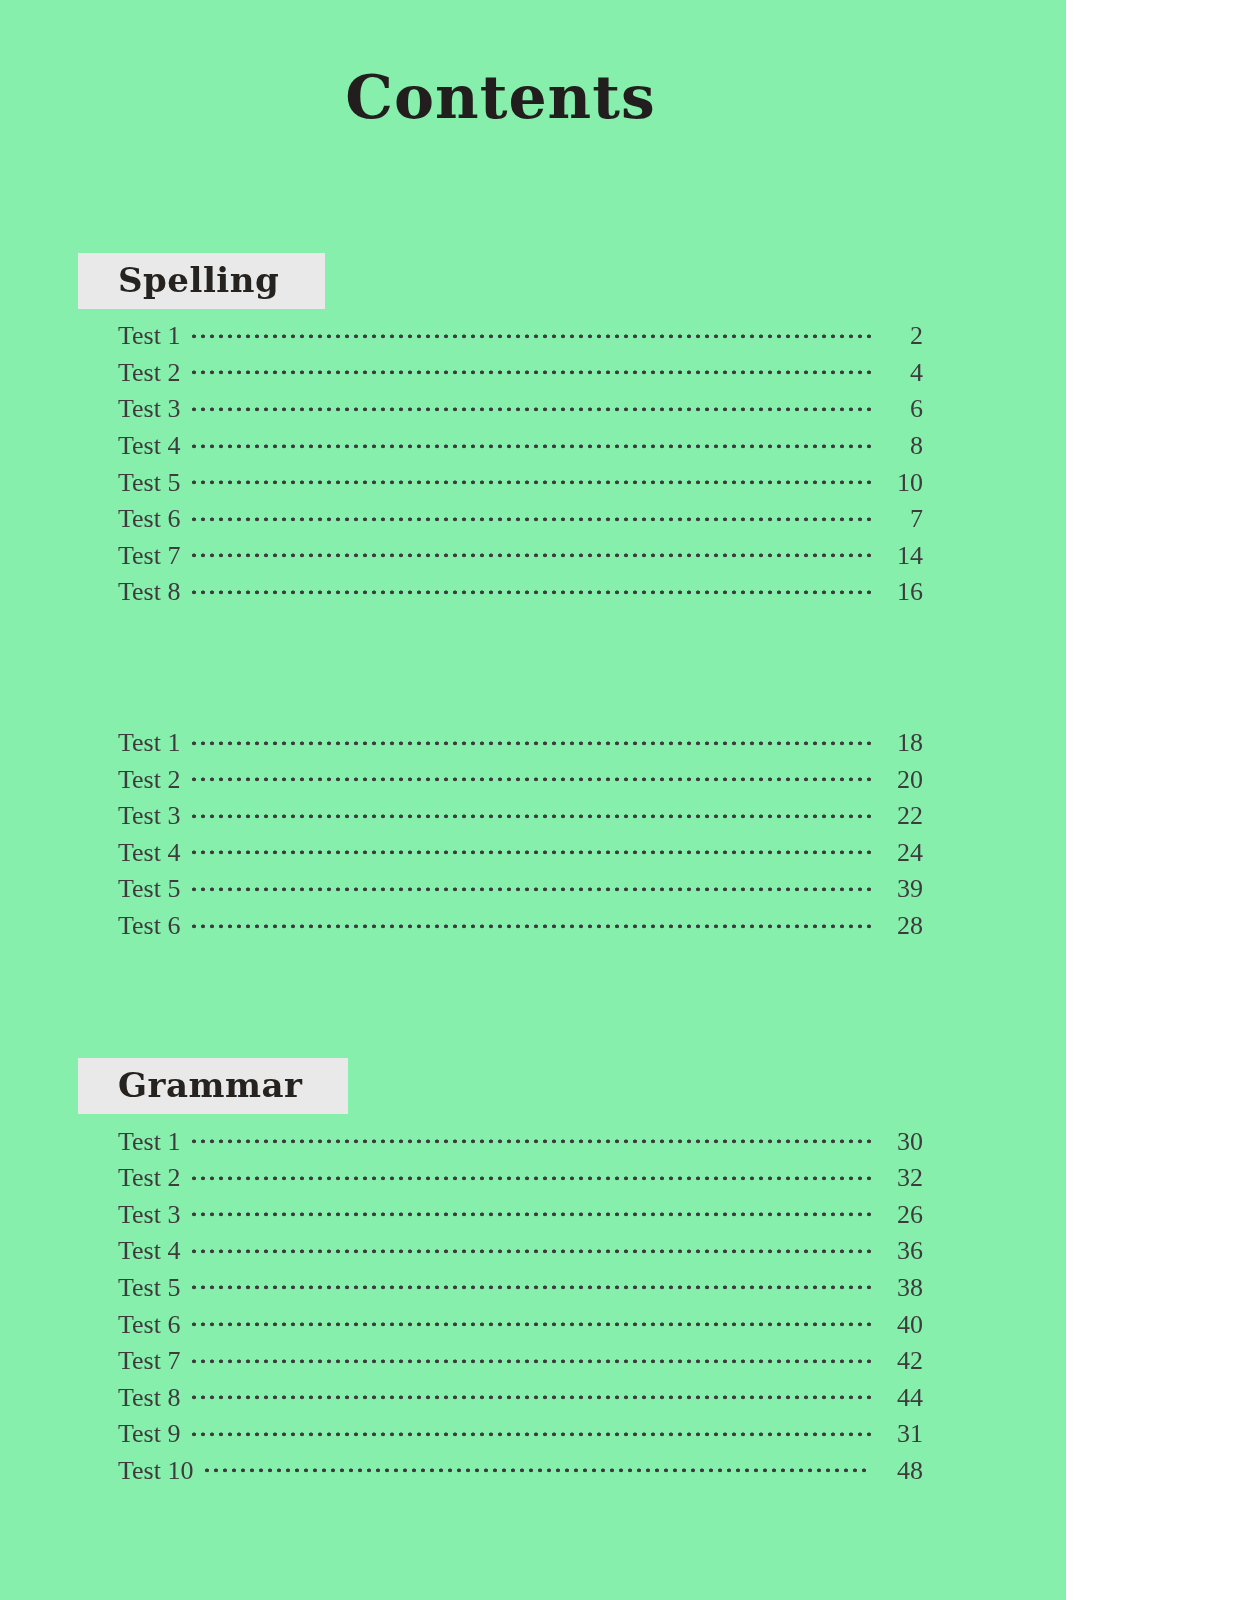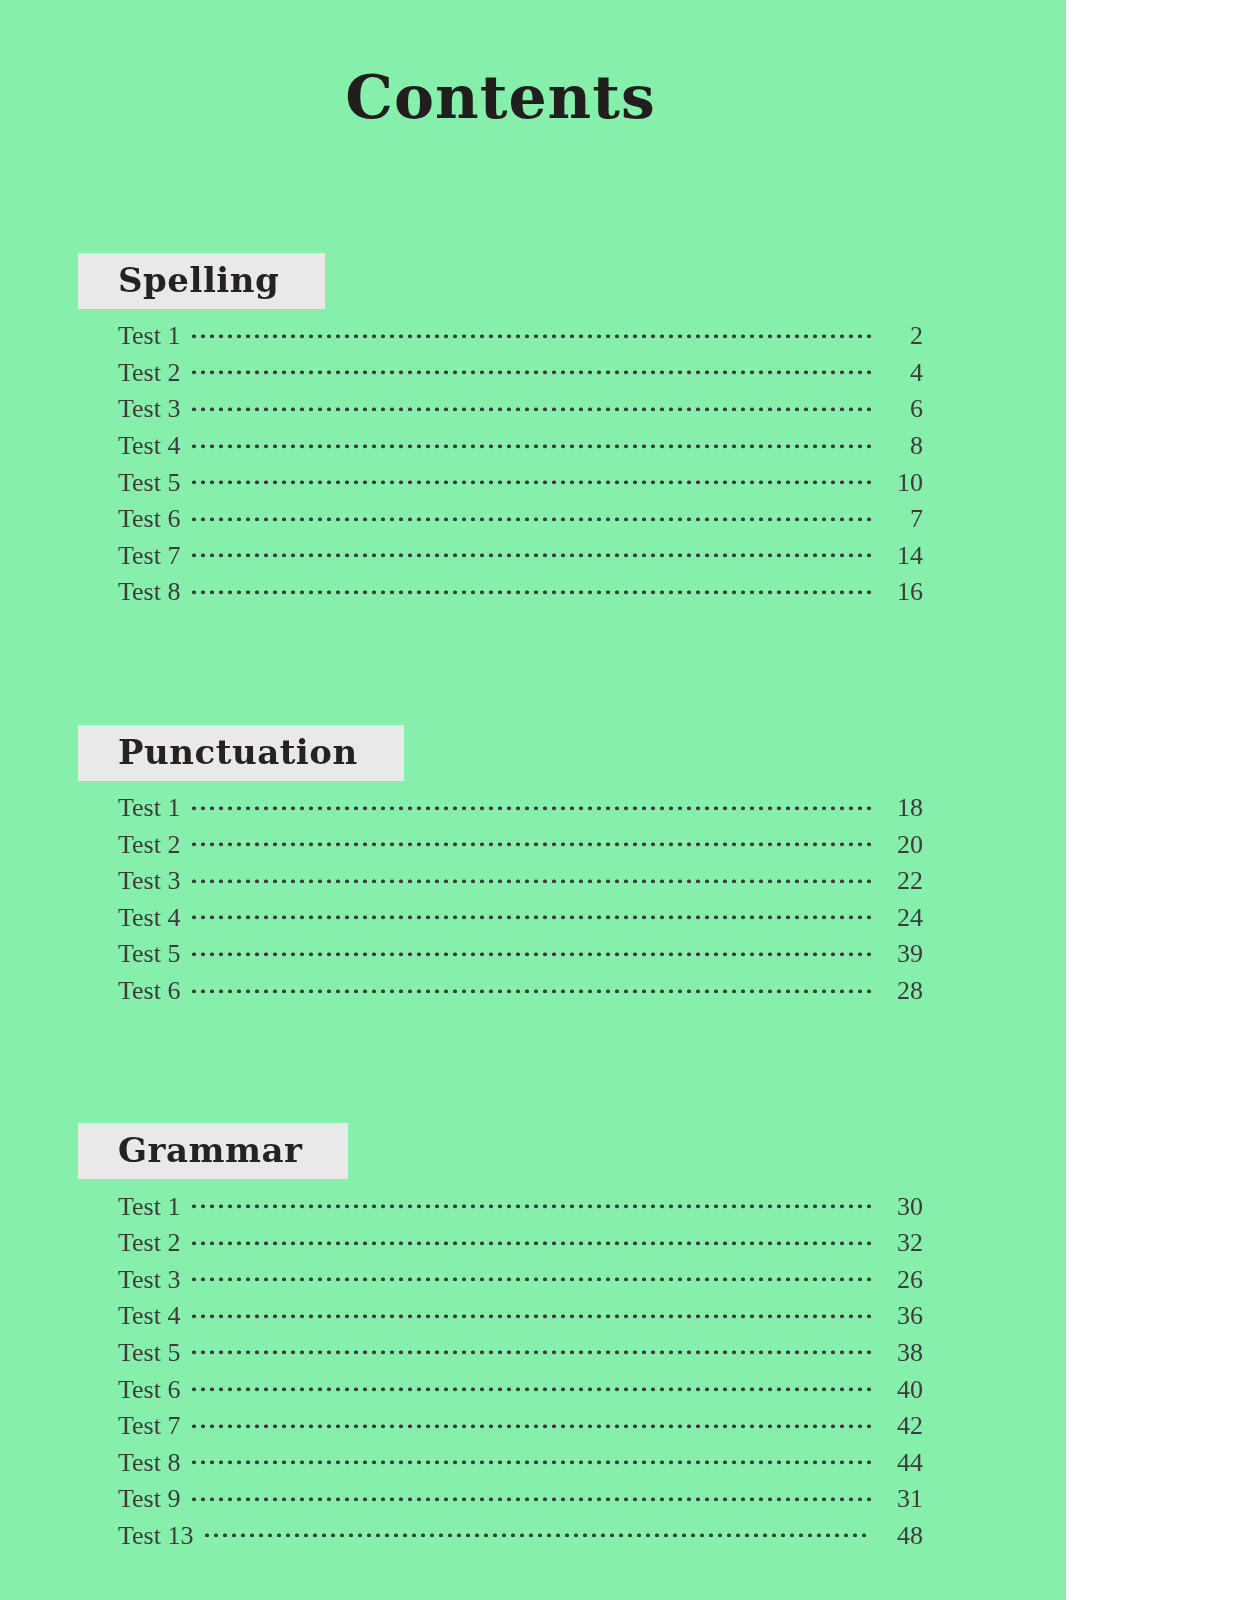--- a/index.html
+++ b/index.html
@@ -131,23 +131,20 @@
 
   <li class="toc-row">
     <span class="entry-label">Test 8</span>
     <span class="dots"></span>
     <span class="page-num">16</span>
   </li>
 </ul>
   </section>
 
   <section class="toc-section">
-    <div class="section-heading-box">
-      <span class="section-heading-text">Punctuation</span>
-    </div>
     <ul class="entries">
   <li class="toc-row">
     <span class="entry-label">Test 1</span>
     <span class="dots"></span>
     <span class="page-num">18</span>
   </li>
 
   <li class="toc-row">
     <span class="entry-label">Test 2</span>
     <span class="dots"></span>
@@ -233,21 +230,21 @@
     <span class="page-num">44</span>
   </li>
 
   <li class="toc-row">
     <span class="entry-label">Test 9</span>
     <span class="dots"></span>
     <span class="page-num">31</span>
   </li>
 
   <li class="toc-row">
-    <span class="entry-label">Test 13</span>
+    <span class="entry-label">Test 10</span>
     <span class="dots"></span>
     <span class="page-num">48</span>
   </li>
 </ul>
   </section>
 </div>
   </div>
 </div>
 
 </body></html>

